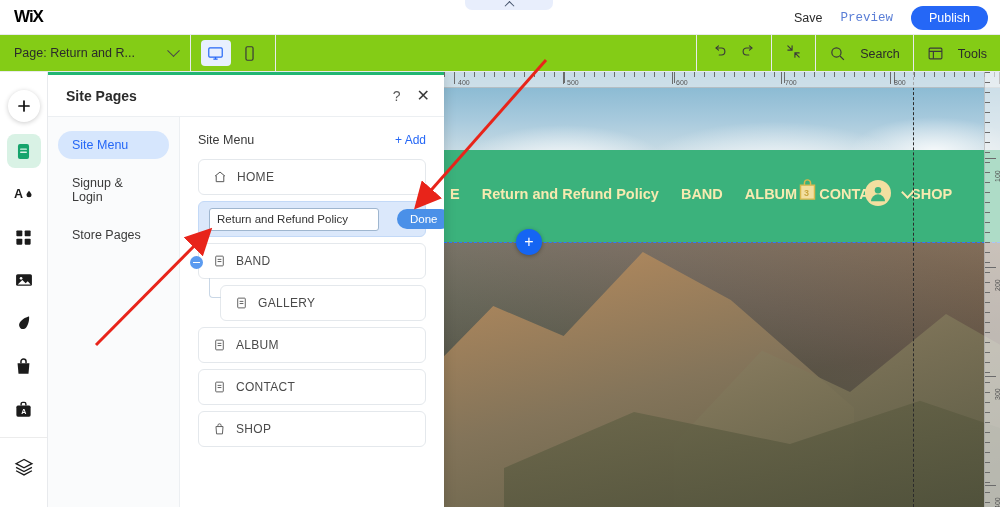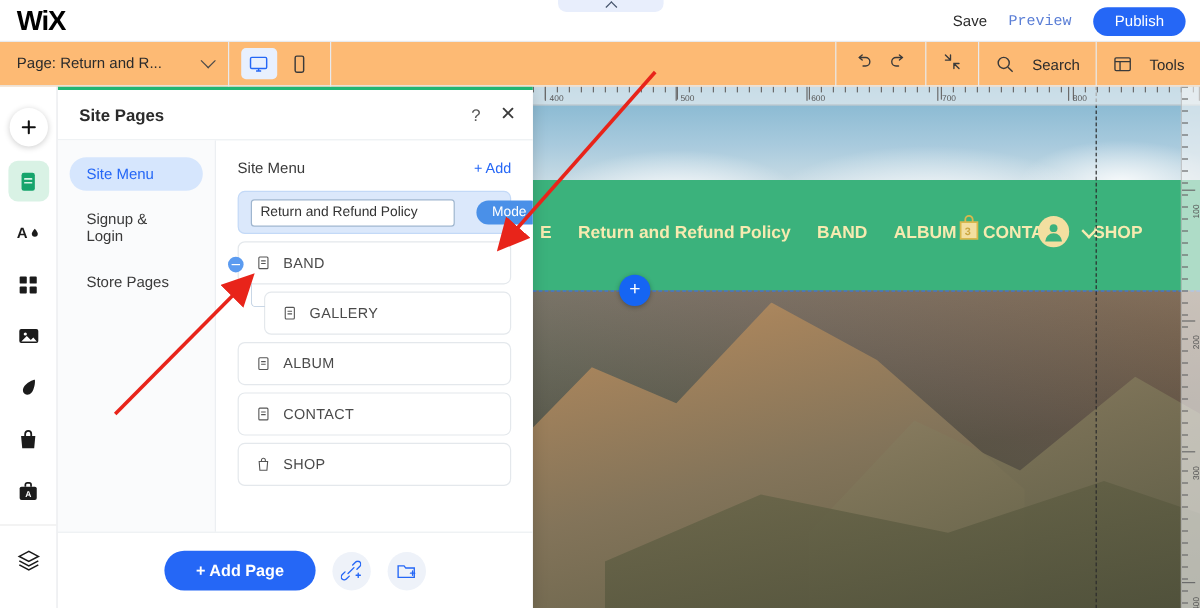--- a/index.html
+++ b/index.html
@@ -10,21 +10,21 @@
   }
   #app { position: relative; width: 1000px; height: 507px; }
 
   
   .topbar {
     position: absolute; left: 0; top: 0; width: 1000px; height: 35px;
     background: #fff; border-bottom: 1px solid #e8eaed;
     display: flex; align-items: center; z-index: 30;
   }
   .wix-logo {
-    font-size: 23px; font-weight: 700; letter-spacing: -1px;
+    font-size: 17px; font-weight: 700; letter-spacing: -1px;
     color: #000; margin-left: 14px; margin-right: 22px;
     font-family: "Liberation Sans", sans-serif;
   }
   .topmenu { display: flex; align-items: center; gap: 22px; }
   .topmenu-item {
     font-size: 12.5px; color: #2b2b2b; position: relative; cursor: default;
     white-space: nowrap;
   }
   .topmenu-item.upgrade { color: #9b4dd6; }
   .reddot {
@@ -39,21 +39,21 @@
   .t-preview { font-size: 12.5px; color: #5a7ed6; font-family: Liberation Mono, monospace; }
   .t-publish {
     background: #2567f6; color: #fff; font-size: 12.5px;
     border-radius: 14px; padding: 5px 18px; border: none;
     font-family: "Liberation Sans", sans-serif;
   }
 
   
   .secondbar {
     position: absolute; left: 0; top: 35px; width: 1000px; height: 37px;
-    background: #fdba74; border-bottom: 1px solid #e8eaed;
+    background: #84cc16; border-bottom: 1px solid #e8eaed;
     display: flex; align-items: center; z-index: 29;
   }
   .pageselect {
     display: flex; align-items: center; gap: 34px;
     margin-left: 14px; font-size: 12.5px; color: #2b2b2b;
   }
   .chev-down {
     width: 9px; height: 9px; border-right: 1.6px solid #4a4a4a;
     border-bottom: 1.6px solid #4a4a4a; transform: rotate(45deg) translate(-2px,-2px);
   }
@@ -617,24 +617,31 @@
       </div>
 
       <div class="panel-main">
         <div class="pm-head">
           <span class="pm-title">Site Menu</span>
           <span class="pm-add">+ Add</span>
         </div>
 
         <div class="pm-list">
 
+          <div class="prow">
+            <svg width="14" height="14" viewBox="0 0 24 24" fill="none" stroke="#555" stroke-width="1.7">
+              <path d="M3.5 10.5 12 3.5l8.5 7"></path>
+                <path d="M5.5 9.5V20h13V9.5"></path>
+            </svg>
+            <span class="prow-label">HOME</span>
+          </div>
 
           <div class="prow editing">
             <input class="edit-input" value="Return and Refund Policy" style="">
-            <button class="done-btn">Mode</button>
+            <button class="done-btn">Done</button>
           </div>
 
           <div class="prow">
             <span class="collapse-toggle">
                 <span></span>
               </span>
             <svg width="13" height="14" viewBox="0 0 24 24" fill="none" stroke="#555" stroke-width="1.7">
               <rect x="5" y="3" width="14" height="18" rx="1.5"></rect>
                 <path d="M8.5 9h7M8.5 13h7"></path>
             </svg>
@@ -671,37 +678,20 @@
               <path d="M5.5 7.5h13L17.4 21H6.6z"></path>
                 <path d="M9 7.5V5.5a3 3 0 0 1 6 0v2"></path>
             </svg>
             <span class="prow-label">SHOP</span>
           </div>
 
         </div>
       </div>
     </div>
 
-    <div class="panel-foot">
-      <button class="addpage-btn">+ Add Page</button>
-      <div class="circ-btn">
-        <svg width="17" height="17" viewBox="0 0 24 24" fill="none" stroke="#2567f6" stroke-width="1.6" stroke-linecap="round">
-          <path d="M14 5.5 17.5 2a3.5 3.5 0 0 1 5 5L19 10.5"></path>
-          <path d="M10 18.5 6.5 22a3.5 3.5 0 0 1-5-5L5 13.5"></path>
-          <path d="M8.5 15.5 15.5 8.5"></path>
-          <path d="M18 17.5h5M20.5 15v5"></path>
-        </svg>
-      </div>
-      <div class="circ-btn">
-        <svg width="17" height="17" viewBox="0 0 24 24" fill="none" stroke="#2567f6" stroke-width="1.6" stroke-linecap="round">
-          <path d="M2.5 6.5h7l2 2.5h10v11h-19z"></path>
-          <path d="M17 15h5M19.5 12.5v5"></path>
-        </svg>
-      </div>
-    </div>
   </div>
 
   <svg class="arrows">
     <defs>
       <marker id="ah" markerWidth="9" markerHeight="9" refX="7" refY="4.5" orient="auto">
         <path d="M0,0 L9,4.5 L0,9 z" fill="#e8241a"></path>
       </marker>
     </defs>
     <line x1="546" y1="60" x2="418" y2="205" stroke="#e8241a" stroke-width="3" marker-end="url(#ah)"></line>
     <line x1="96" y1="345" x2="208" y2="232" stroke="#e8241a" stroke-width="3" marker-end="url(#ah)"></line>

